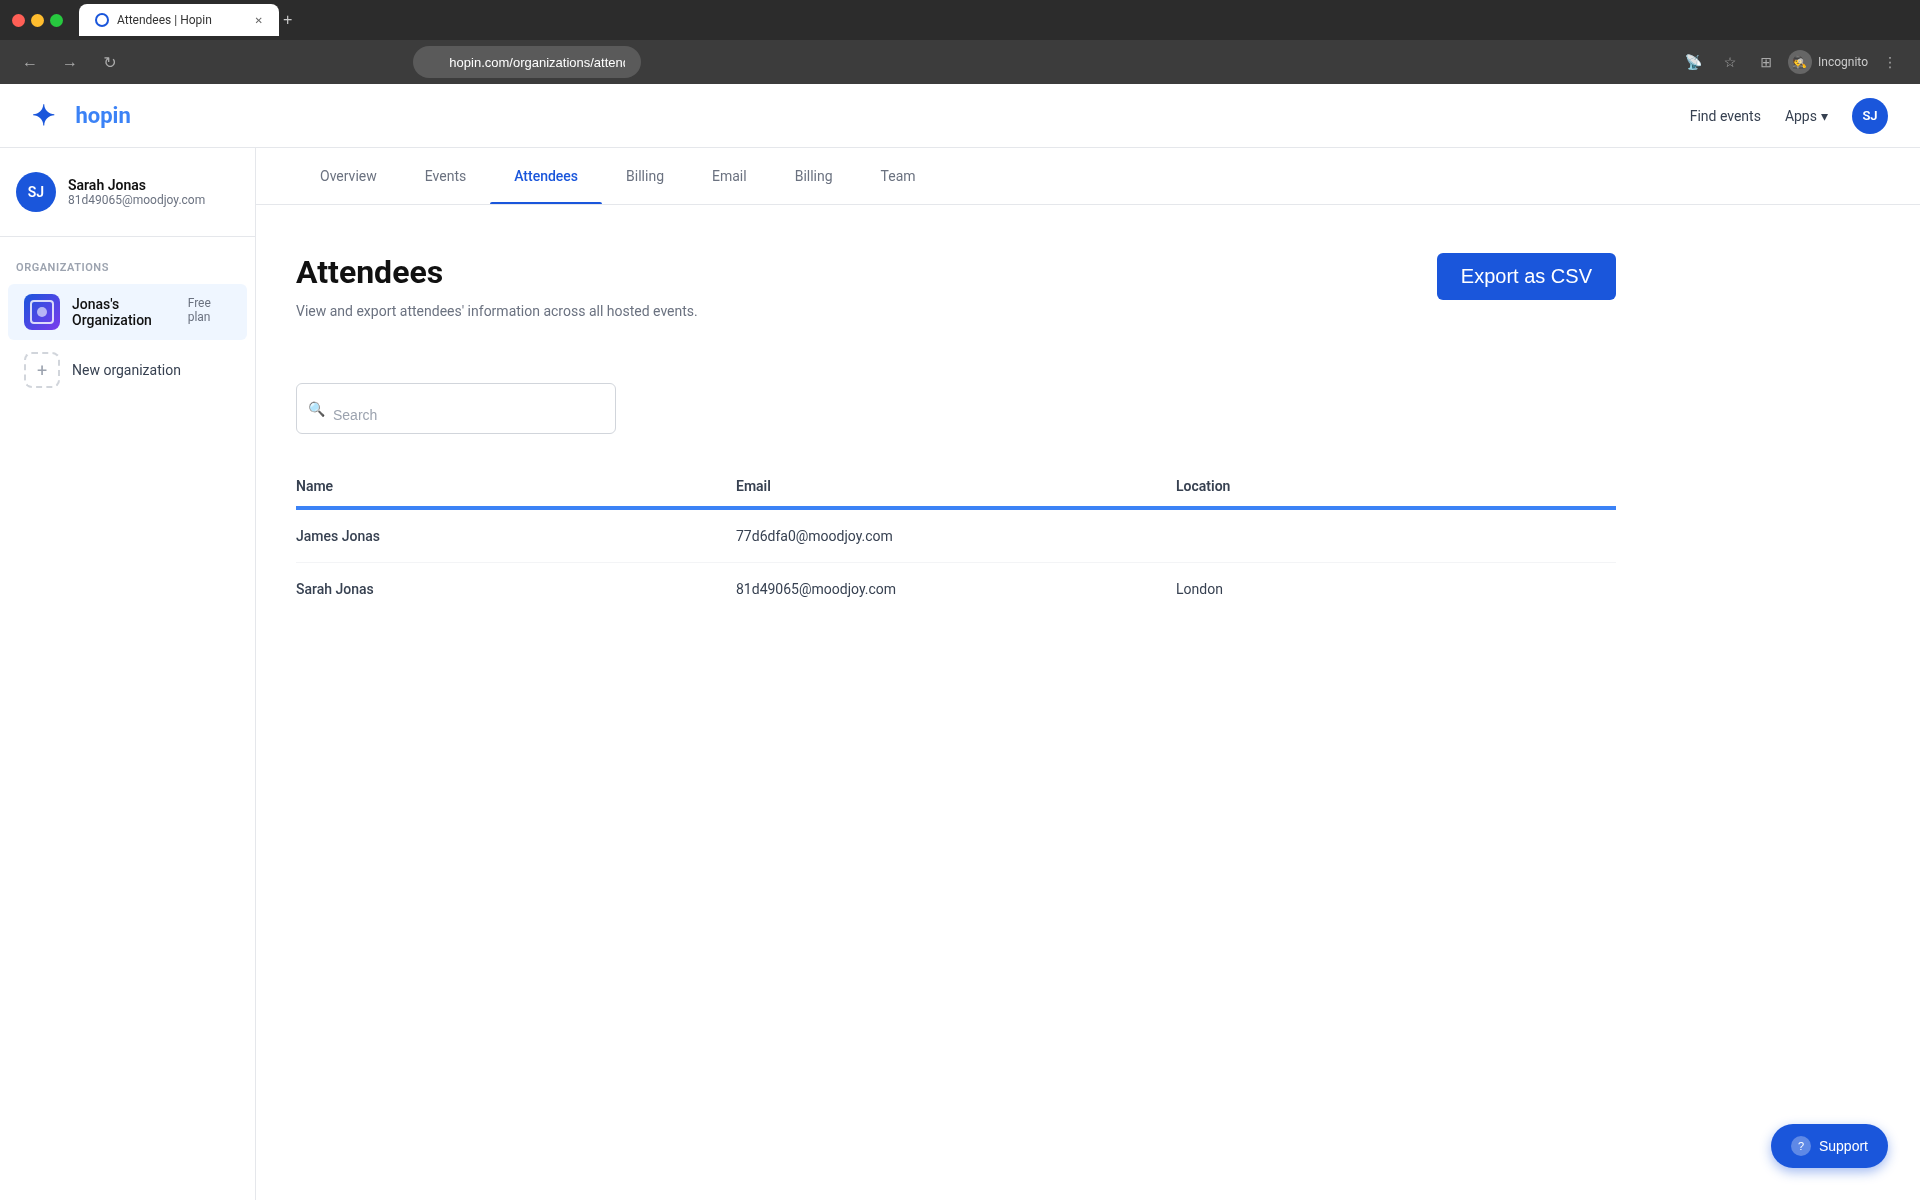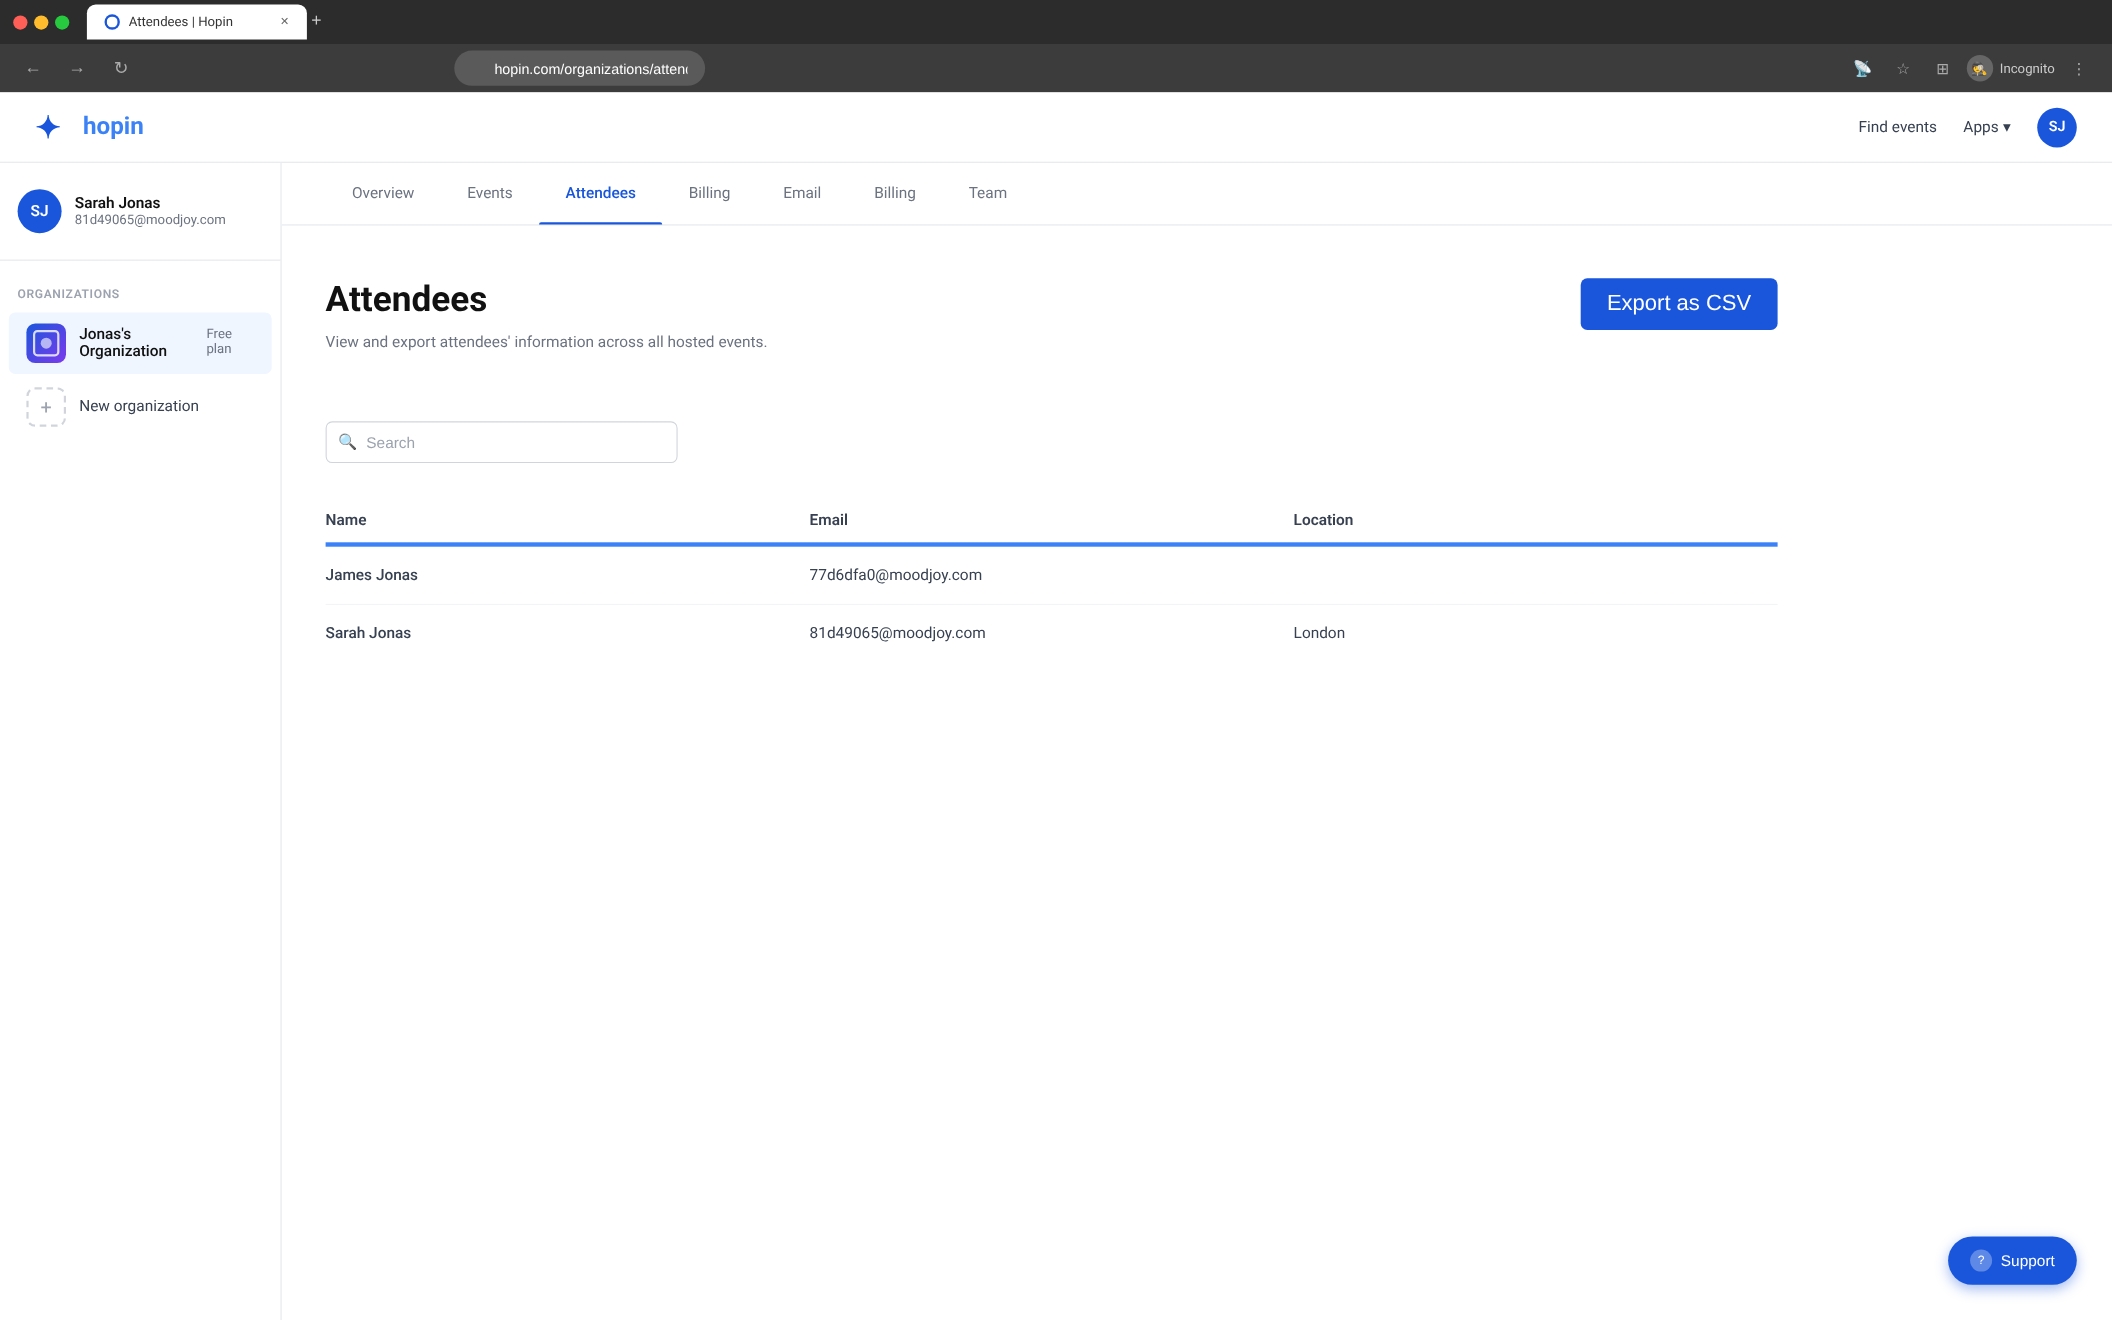--- a/index.html
+++ b/index.html
@@ -80,21 +80,21 @@
     .page-title { font-size: 32px; font-weight: 700; color: #111; margin-bottom: 12px; }
     .page-subtitle { font-size: 14px; color: #6b7280; margin-bottom: 32px; }
 
     .content-header { display: flex; align-items: flex-start; justify-content: space-between; margin-bottom: 32px; }
     .content-header-left { display: flex; flex-direction: column; }
     .export-btn { background: #1a56db; color: #fff; border: none; border-radius: 6px; padding: 12px 24px; font-size: 20px; font-weight: 500; cursor: pointer; white-space: nowrap; }
 
     
     .search-wrapper { position: relative; width: 320px; margin-bottom: 32px; }
     .search-icon-inner { position: absolute; left: 12px; top: 50%; transform: translateY(-50%); color: #9ca3af; font-size: 14px; }
-    .search-input { width: 100%; border: 1px solid #d1d5db; border-radius: 6px; padding: 10px 12px 10px 36px; font-size: 14px; color: #374151; outline: none; }
+    .search-input { width: 100%; border: 1px solid #d1d5db; border-radius: 6px; padding: 23px 12px 10px 36px; font-size: 14px; color: #374151; outline: none; }
     .search-input::placeholder { color: #9ca3af; }
 
     
     .attendees-table { width: 100%; }
     .table-header { display: grid; grid-template-columns: 1fr 1fr 1fr; padding: 12px 0; border-bottom: 4px solid #3b82f6; }
     .th { font-size: 14px; font-weight: 600; color: #374151; }
     .table-row { display: grid; grid-template-columns: 1fr 1fr 1fr; padding: 18px 0; border-bottom: 1px solid #f3f4f6; align-items: center; }
     .table-row:last-child { border-bottom: none; }
     .td { font-size: 14px; color: #374151; }
     .td-name { font-weight: 500; }

